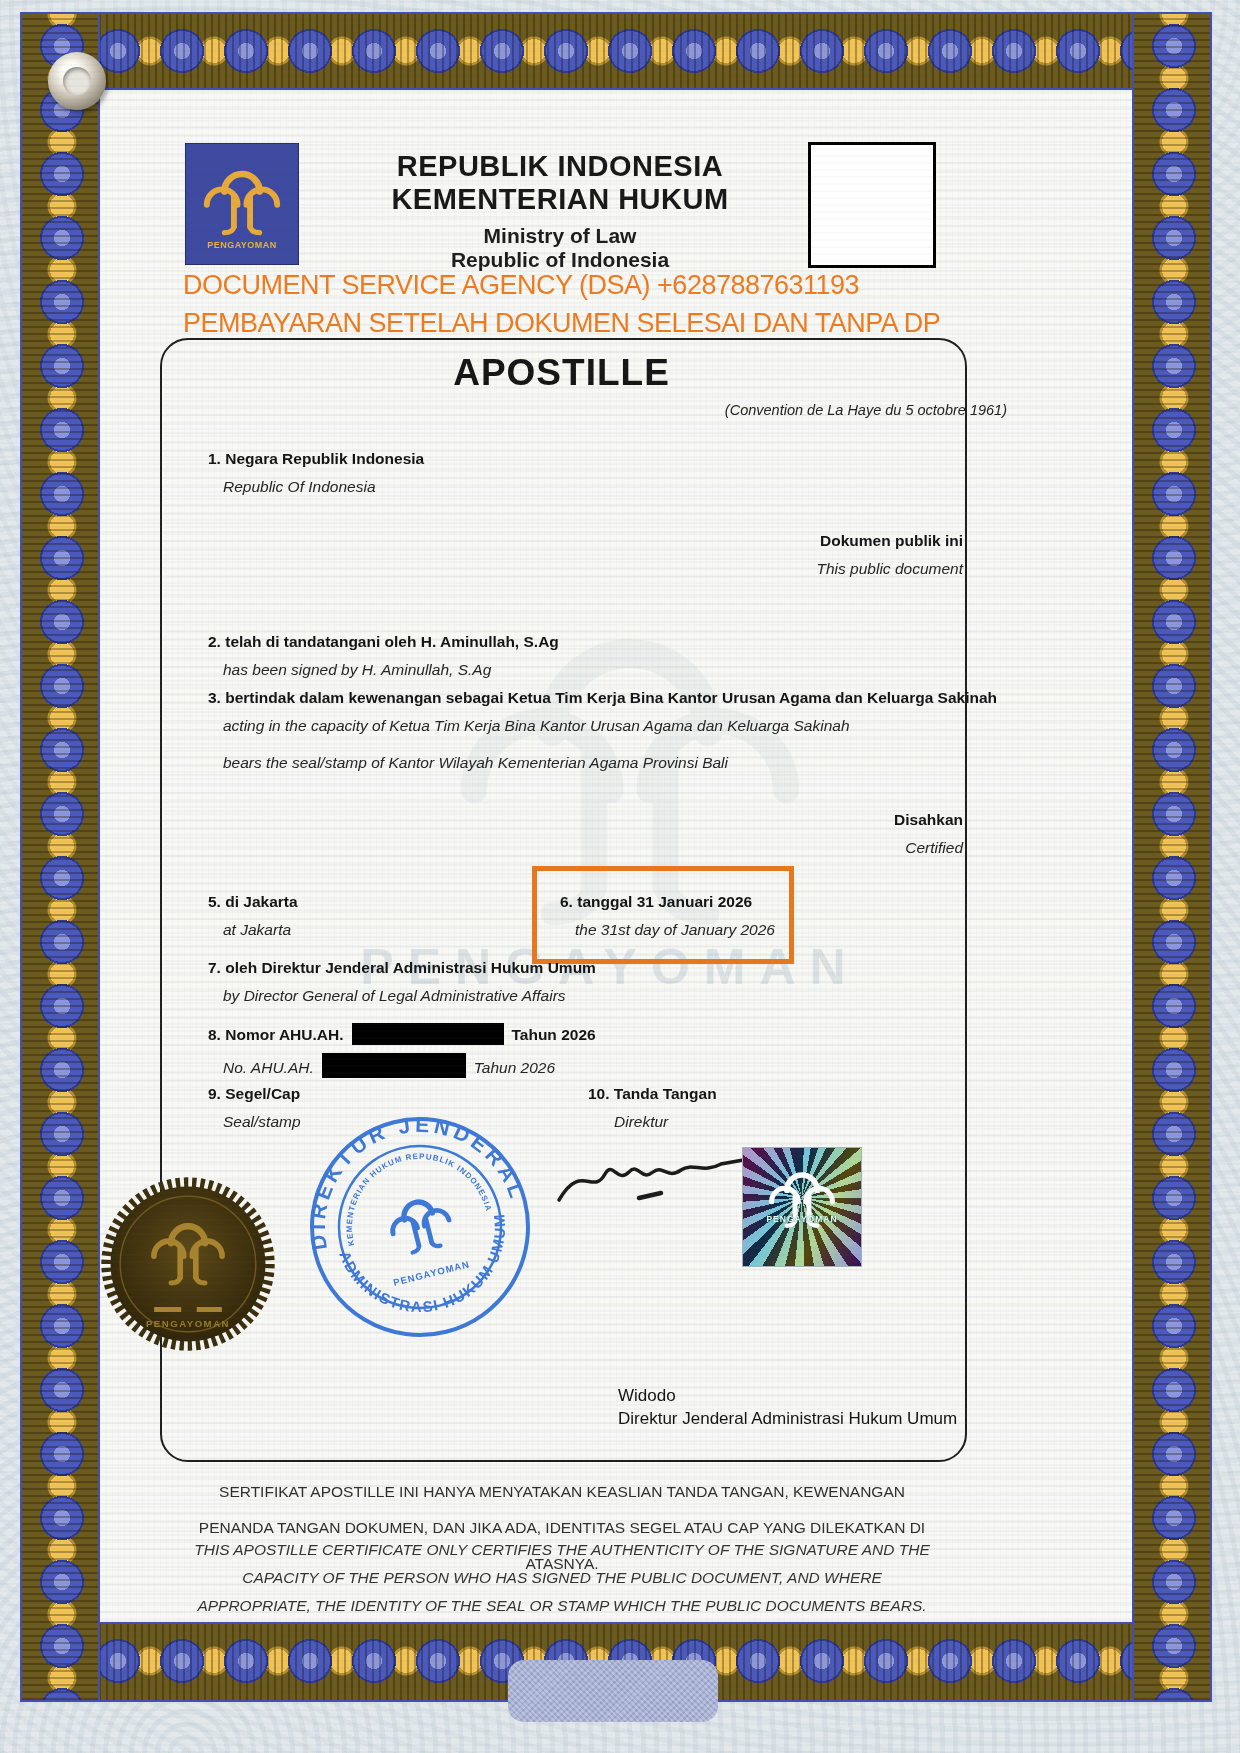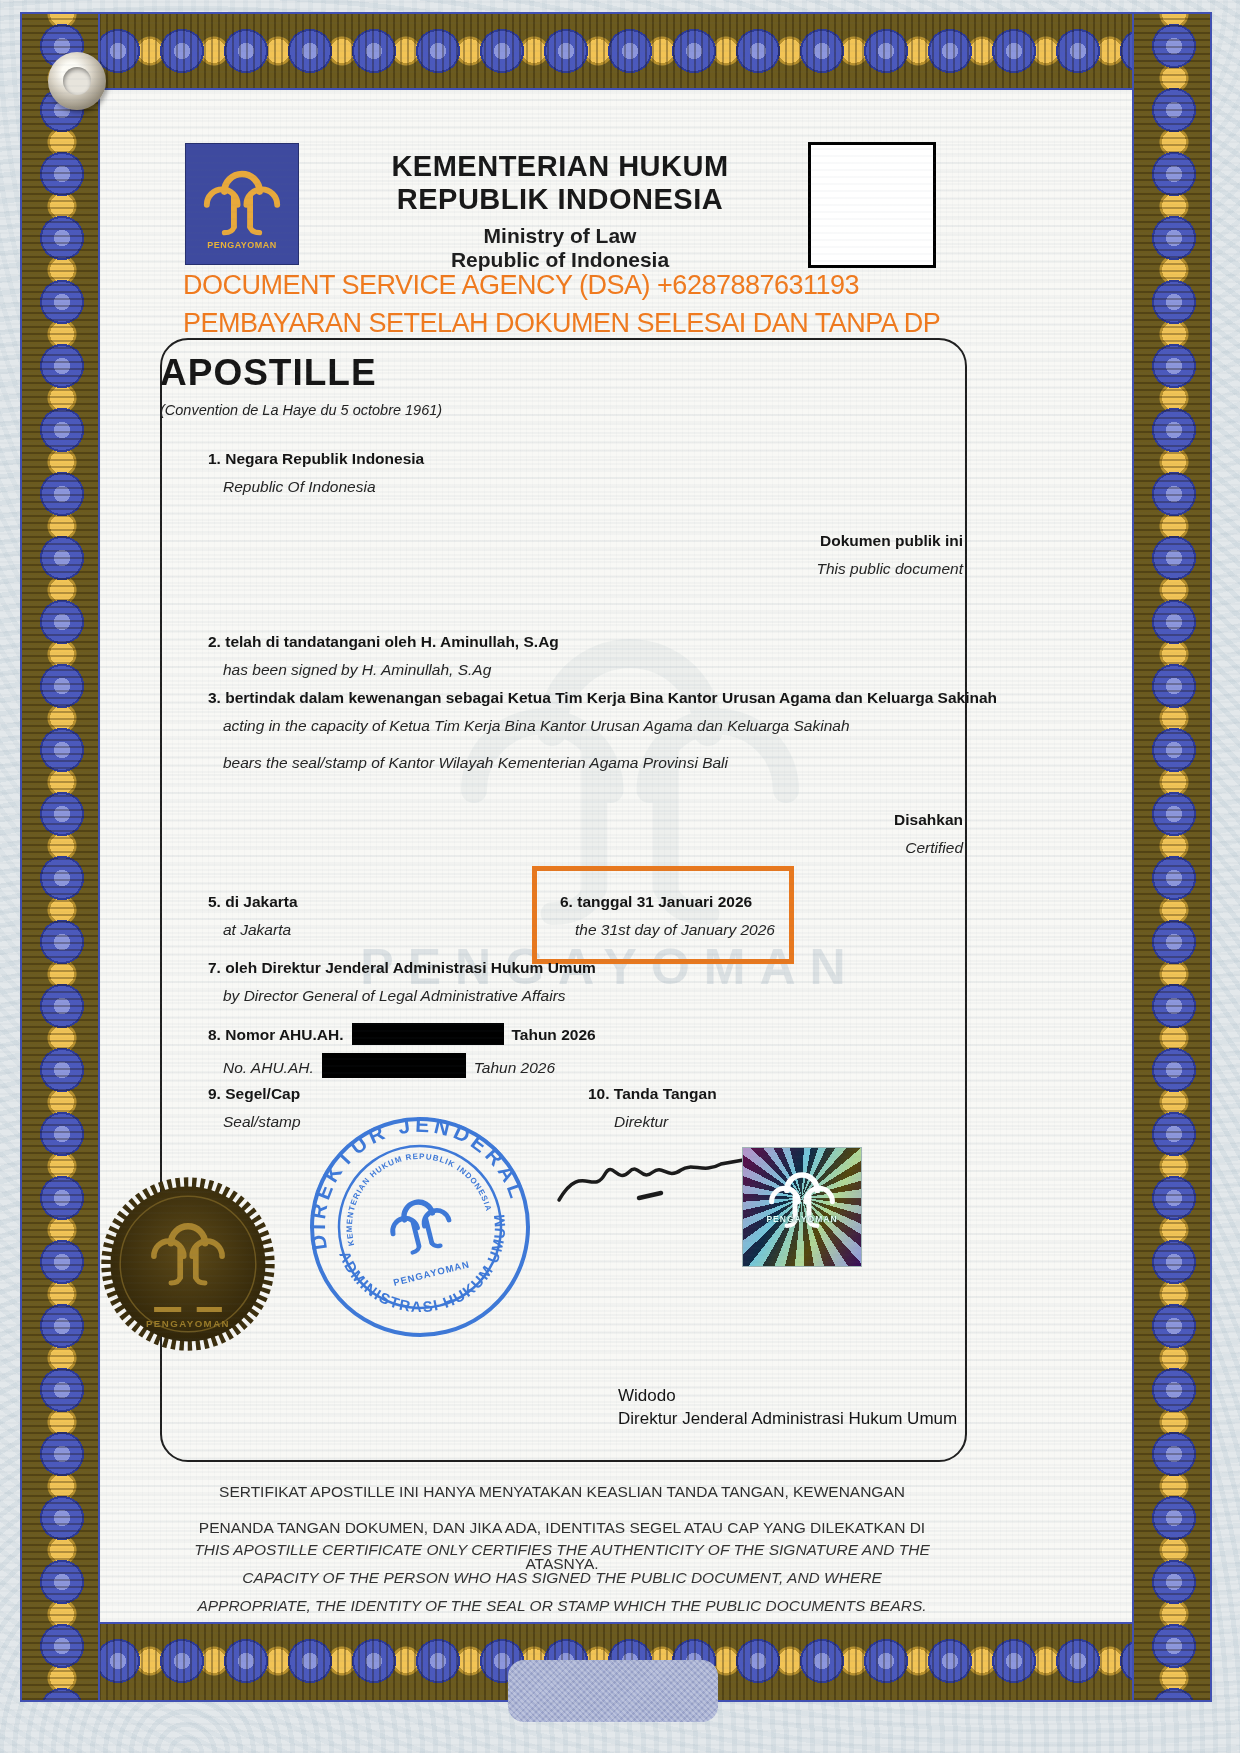--- a/index.html
+++ b/index.html
@@ -56,24 +56,24 @@
   .logo svg{margin-top:6px;}
   .logo-label{font-size:9px;font-weight:700;color:#e8b33a;letter-spacing:.5px;margin-top:-2px;}
   .head-titles{position:absolute;left:280px;top:150px;width:560px;text-align:center;z-index:4;}
   .head-main{font-size:29px;font-weight:700;line-height:33px;letter-spacing:.5px;color:#181818;}
   .head-sub{font-size:21px;font-weight:700;line-height:24px;margin-top:8px;color:#1d1d1d;}
   .redact-photo{position:absolute;left:808px;top:142px;width:122px;height:120px;background:#fff;border:3px solid #000;z-index:4;}
   .promo{position:absolute;left:183px;top:266px;width:830px;z-index:4;font-weight:400;font-size:27px;line-height:38px;letter-spacing:-0.5px;}
   
   .cert-box{position:absolute;left:160px;top:338px;width:803px;height:1120px;z-index:3;
     border:2px solid #1f1f1f;border-radius:28px;}
-  .apostille-title{position:absolute;left:160px;top:352px;width:803px;text-align:left;z-index:4;
+  .apostille-title{position:absolute;left:160px;top:352px;width:803px;text-align:center;z-index:4;
     font-size:37px;font-weight:700;letter-spacing:1px;color:#161616;}
-  .convention{position:absolute;left:160px;top:402px;width:803px;text-align:left;z-index:4;
-    font-size:14.5px;font-style:italic;color:#222;}
+  .convention{position:absolute;left:160px;top:402px;width:803px;text-align:right;z-index:4;
+    font-size:14.5px;font-style:italic;color:#222;padding-left:44px;}
   .item{position:absolute;z-index:4;}
   .it-main{font-size:15.5px;font-weight:700;line-height:20px;white-space:nowrap;color:#141414;}
   .it-sub{font-size:15.5px;font-style:italic;line-height:20px;margin-top:8px;padding-left:15px;white-space:nowrap;color:#242424;}
   .item-center{left:160px;width:803px;text-align:right;}
   .item-center .it-sub{padding-left:0;}
   .highlight-box{position:absolute;left:532px;top:866px;width:252px;height:88px;border:5px solid #e8781e;z-index:3;}
   .redact-a{display:inline-block;width:152px;height:22px;background:#000;vertical-align:-5px;margin:0 8px;}
   .redact-b{display:inline-block;width:140px;height:21px;background:#000;border:2px solid #000;vertical-align:-5px;margin:0 8px;}
   
   .stamp-wrap{position:absolute;left:305px;top:1112px;width:230px;height:230px;z-index:5;
@@ -147,22 +147,22 @@
   <div class="wm-text">PENGAYOMAN</div>
 
   <div class="logo">
     <svg width="88" height="92" viewBox="0 0 120 120" style="color:#e8a93c">
         <use href="#pengayoman-emblem" width="120" height="120"></use>
       </svg>
     <div class="logo-label">PENGAYOMAN</div>
   </div>
   <div class="head-titles">
     <div class="head-main">
+      <div>REPUBLIK INDONESIA</div>
       <div>KEMENTERIAN HUKUM</div>
-      <div>REPUBLIK INDONESIA</div>
     </div>
     <div class="head-sub">
       <div>Ministry of Law</div>
       <div>Republic of Indonesia</div>
     </div>
   </div>
   <div class="redact-photo"></div>
 
   <div class="promo" style="color:#f07a1e">
     <div>DOCUMENT SERVICE AGENCY (DSA) +6287887631193</div>

